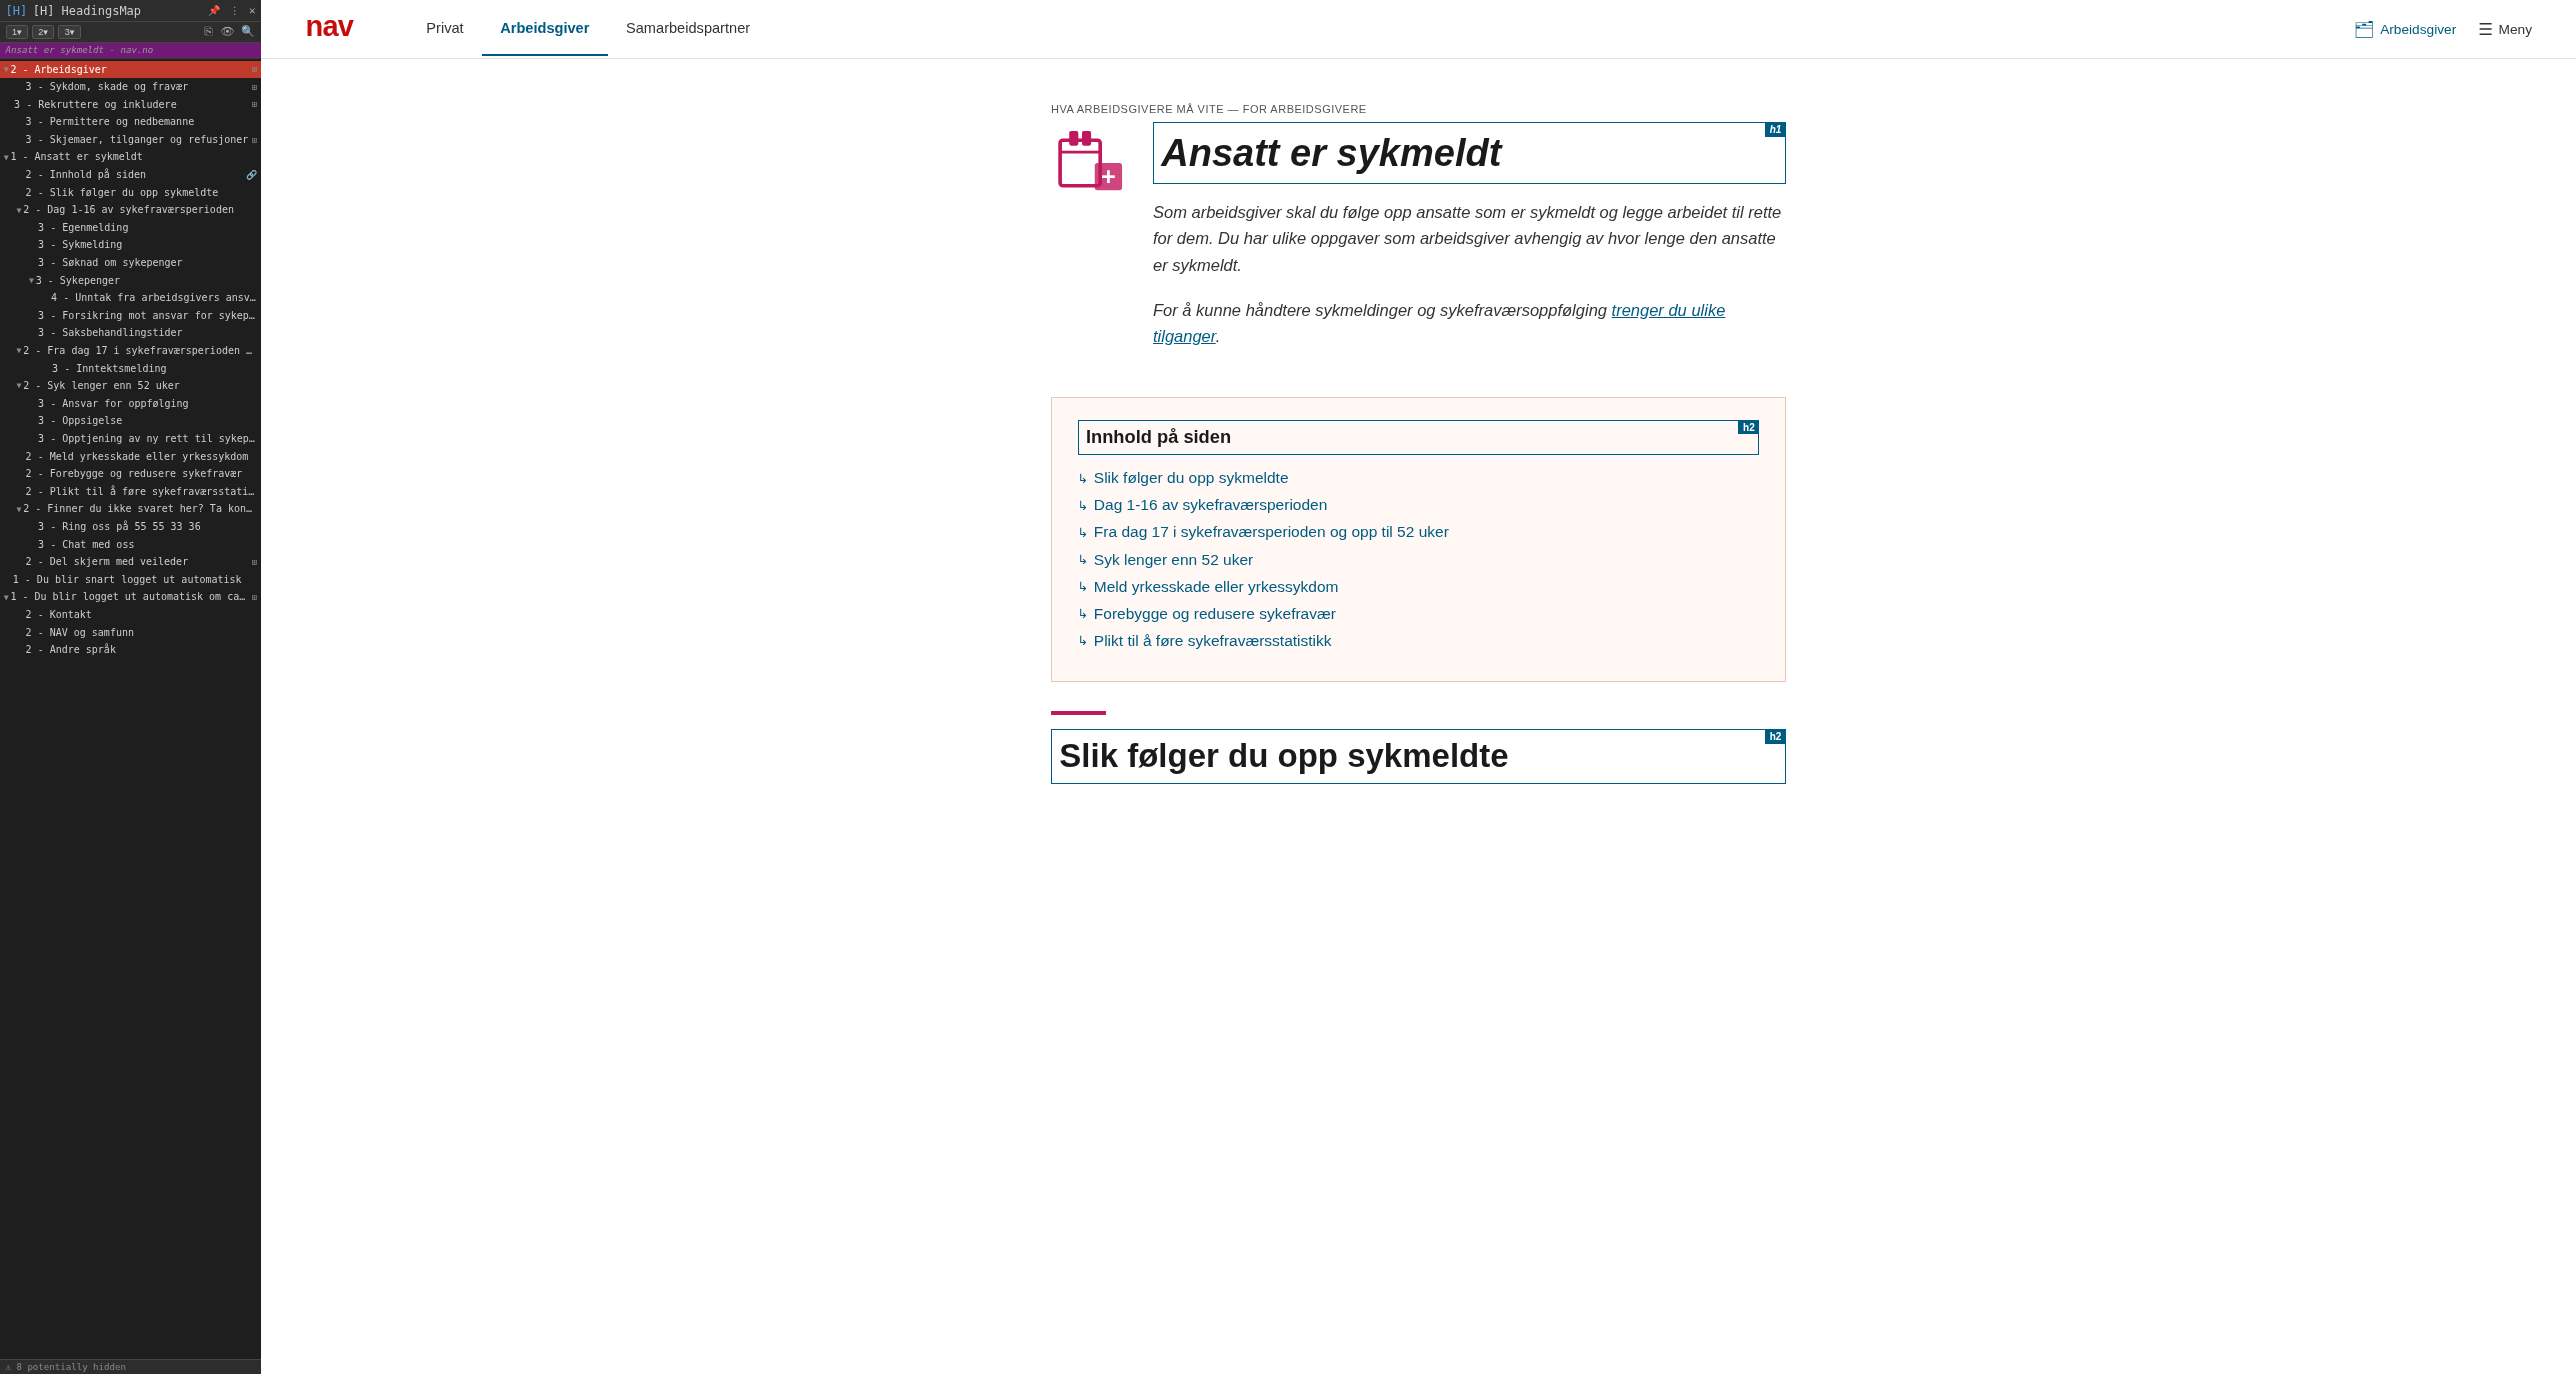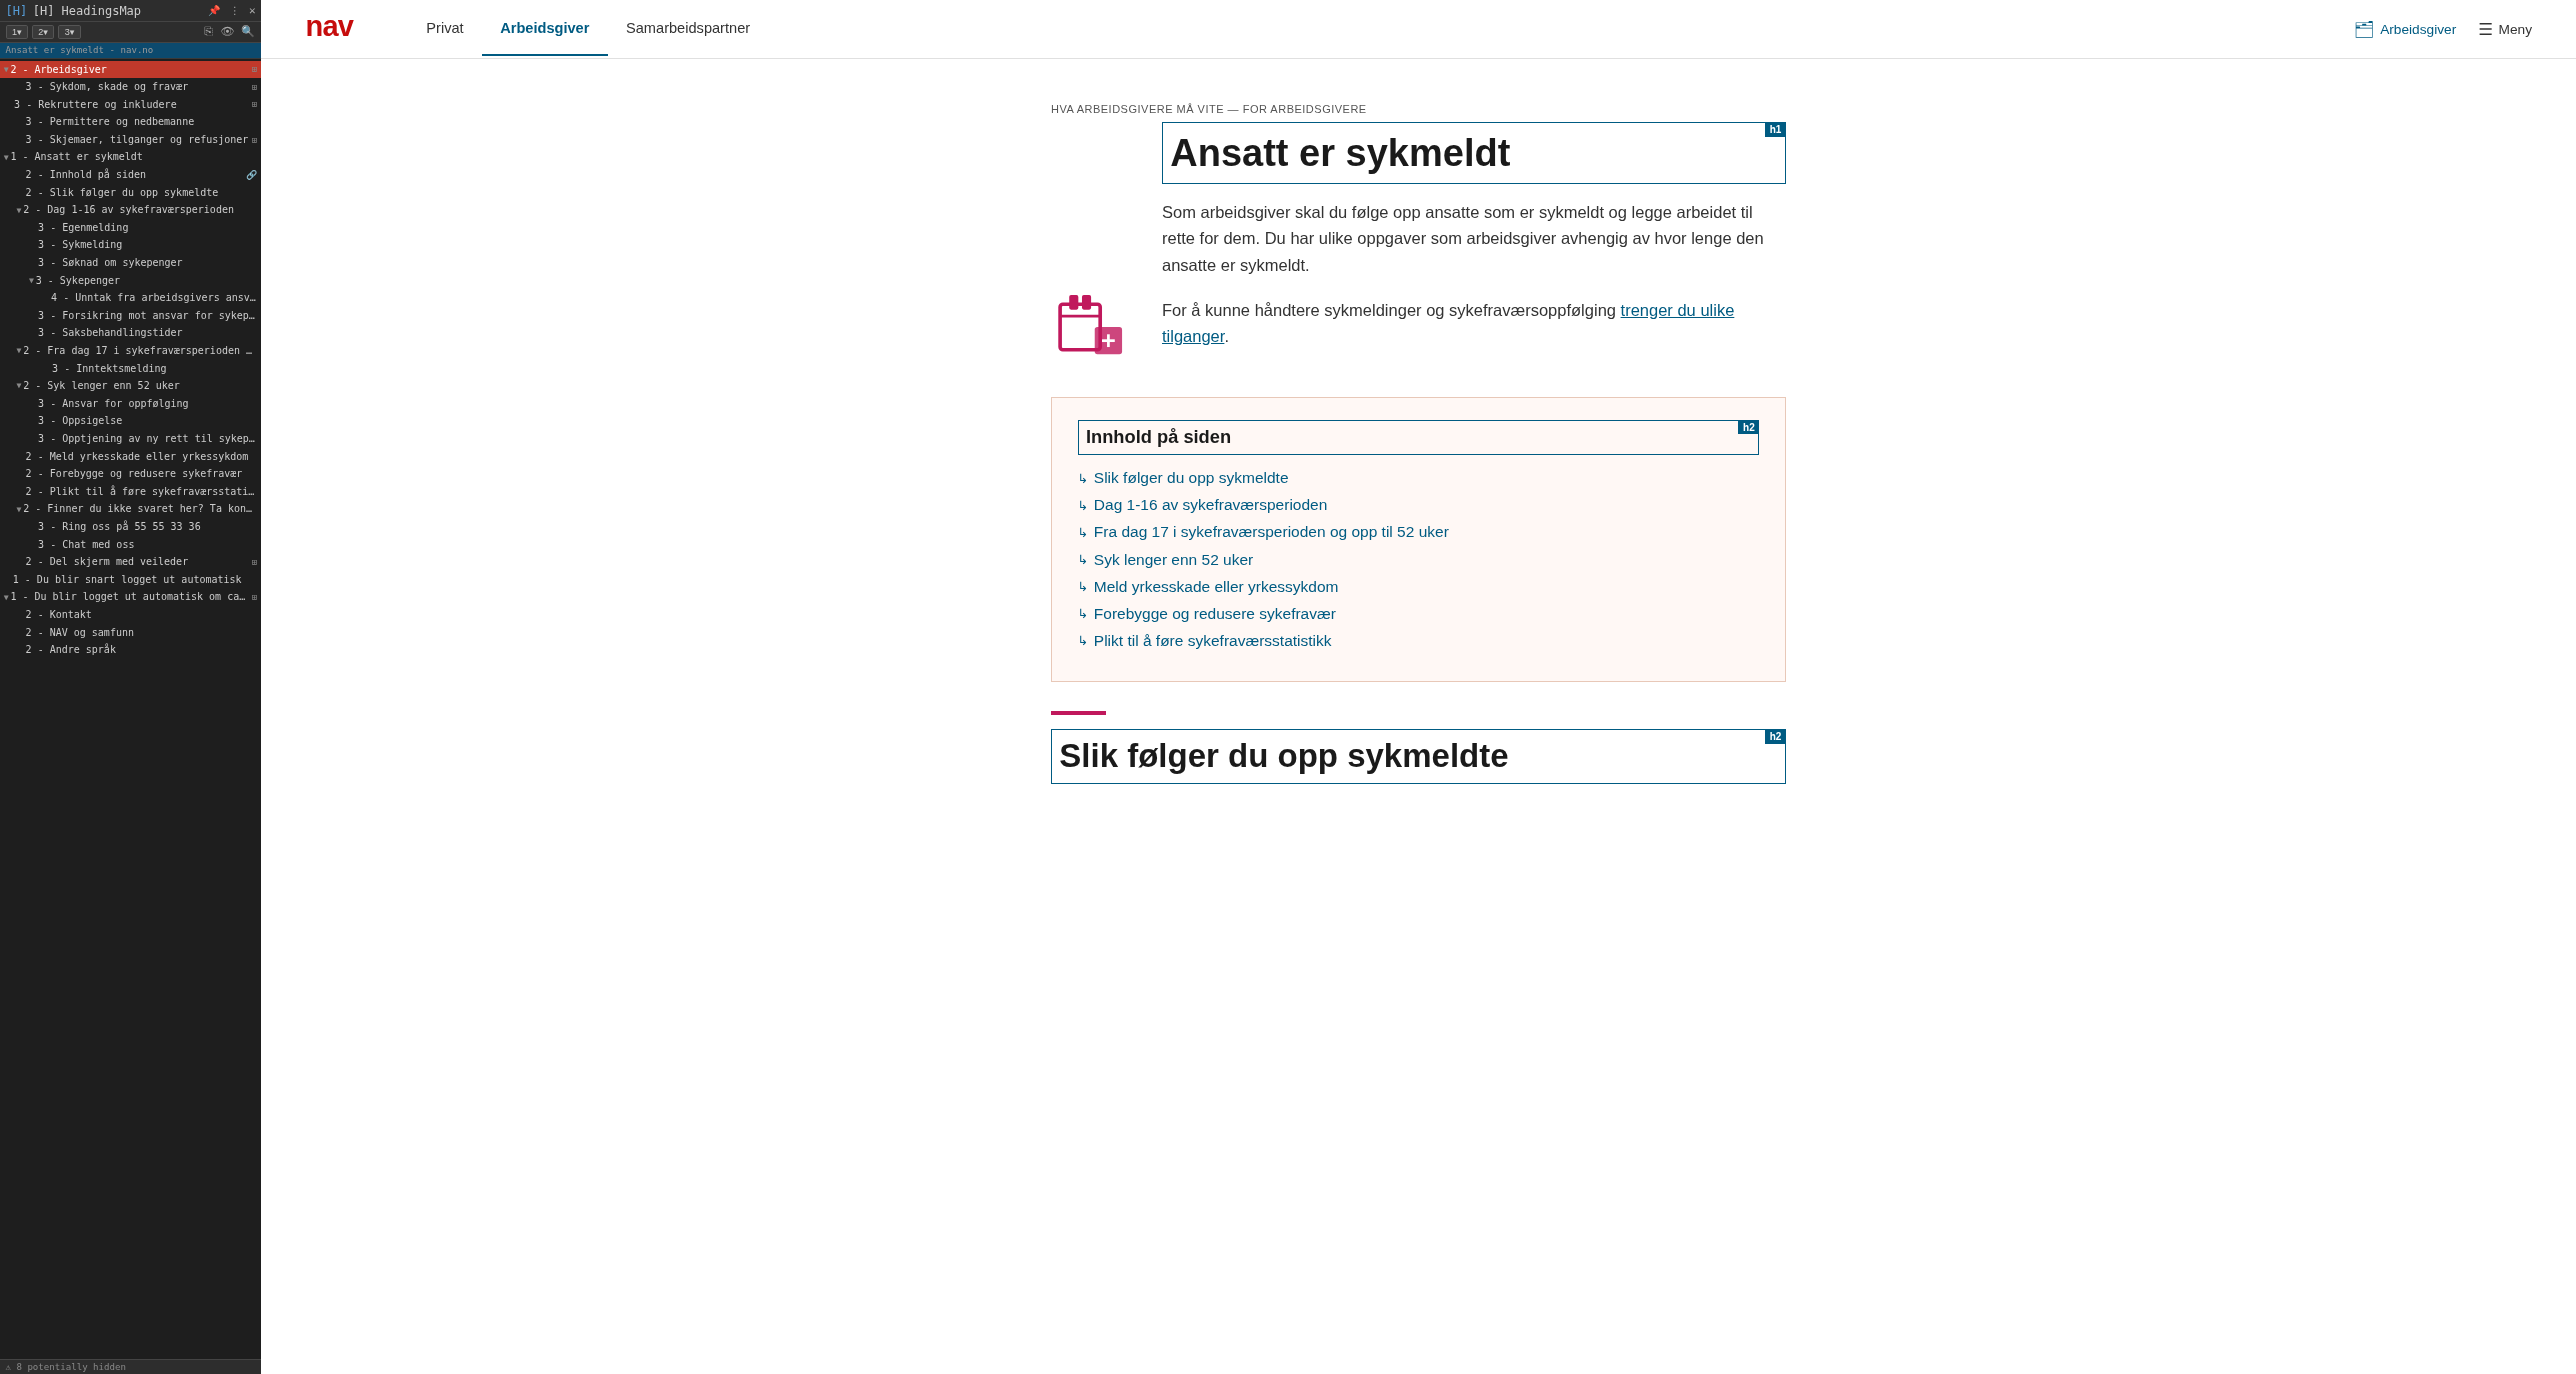--- a/index.html
+++ b/index.html
@@ -29,24 +29,25 @@
     #panel-toolbar {
       display: flex;
       align-items: center;
       padding: 2.7px 5.5px;
       background: #2d2d2d;
       border-bottom: 0.9px solid #444;
       gap: 3.7px;
     }
     #panel-url {
       padding: 2.7px 5.5px;
-      background: #0c4a6e;
+      background: #701a75;
       color: #999;
       font-size: 9.1px;
       border-bottom: 0.9px solid #3a3a3a;
+      font-style: italic;
     }
     #panel-tree {
       flex: 1;
       overflow-y: auto;
       padding: 1.8px 0;
     }
     .tree-item {
       display: flex;
       align-items: center;
       padding: 1.8px 3.7px;
@@ -135,23 +136,24 @@
     .breadcrumb-label {
       font-size: 11px;
       color: #555;
       letter-spacing: 0.5px;
       text-transform: uppercase;
       margin-bottom: 7.3px;
     }
 
     .hero-section {
       display: flex;
-      align-items: flex-end;
-      gap: 29px;
+      align-items: flex-start;
+      gap: 20px;
       margin-bottom: 29px;
+      font-style: italic;
     }
     .hero-content { flex: 1; }
 
     .page-heading-wrapper {
       position: relative;
       border: 1.8px solid #005b82;
       padding: 7.3px 37px 7.3px 7.3px;
       margin-bottom: 14.6px;
     }
     .page-heading {

